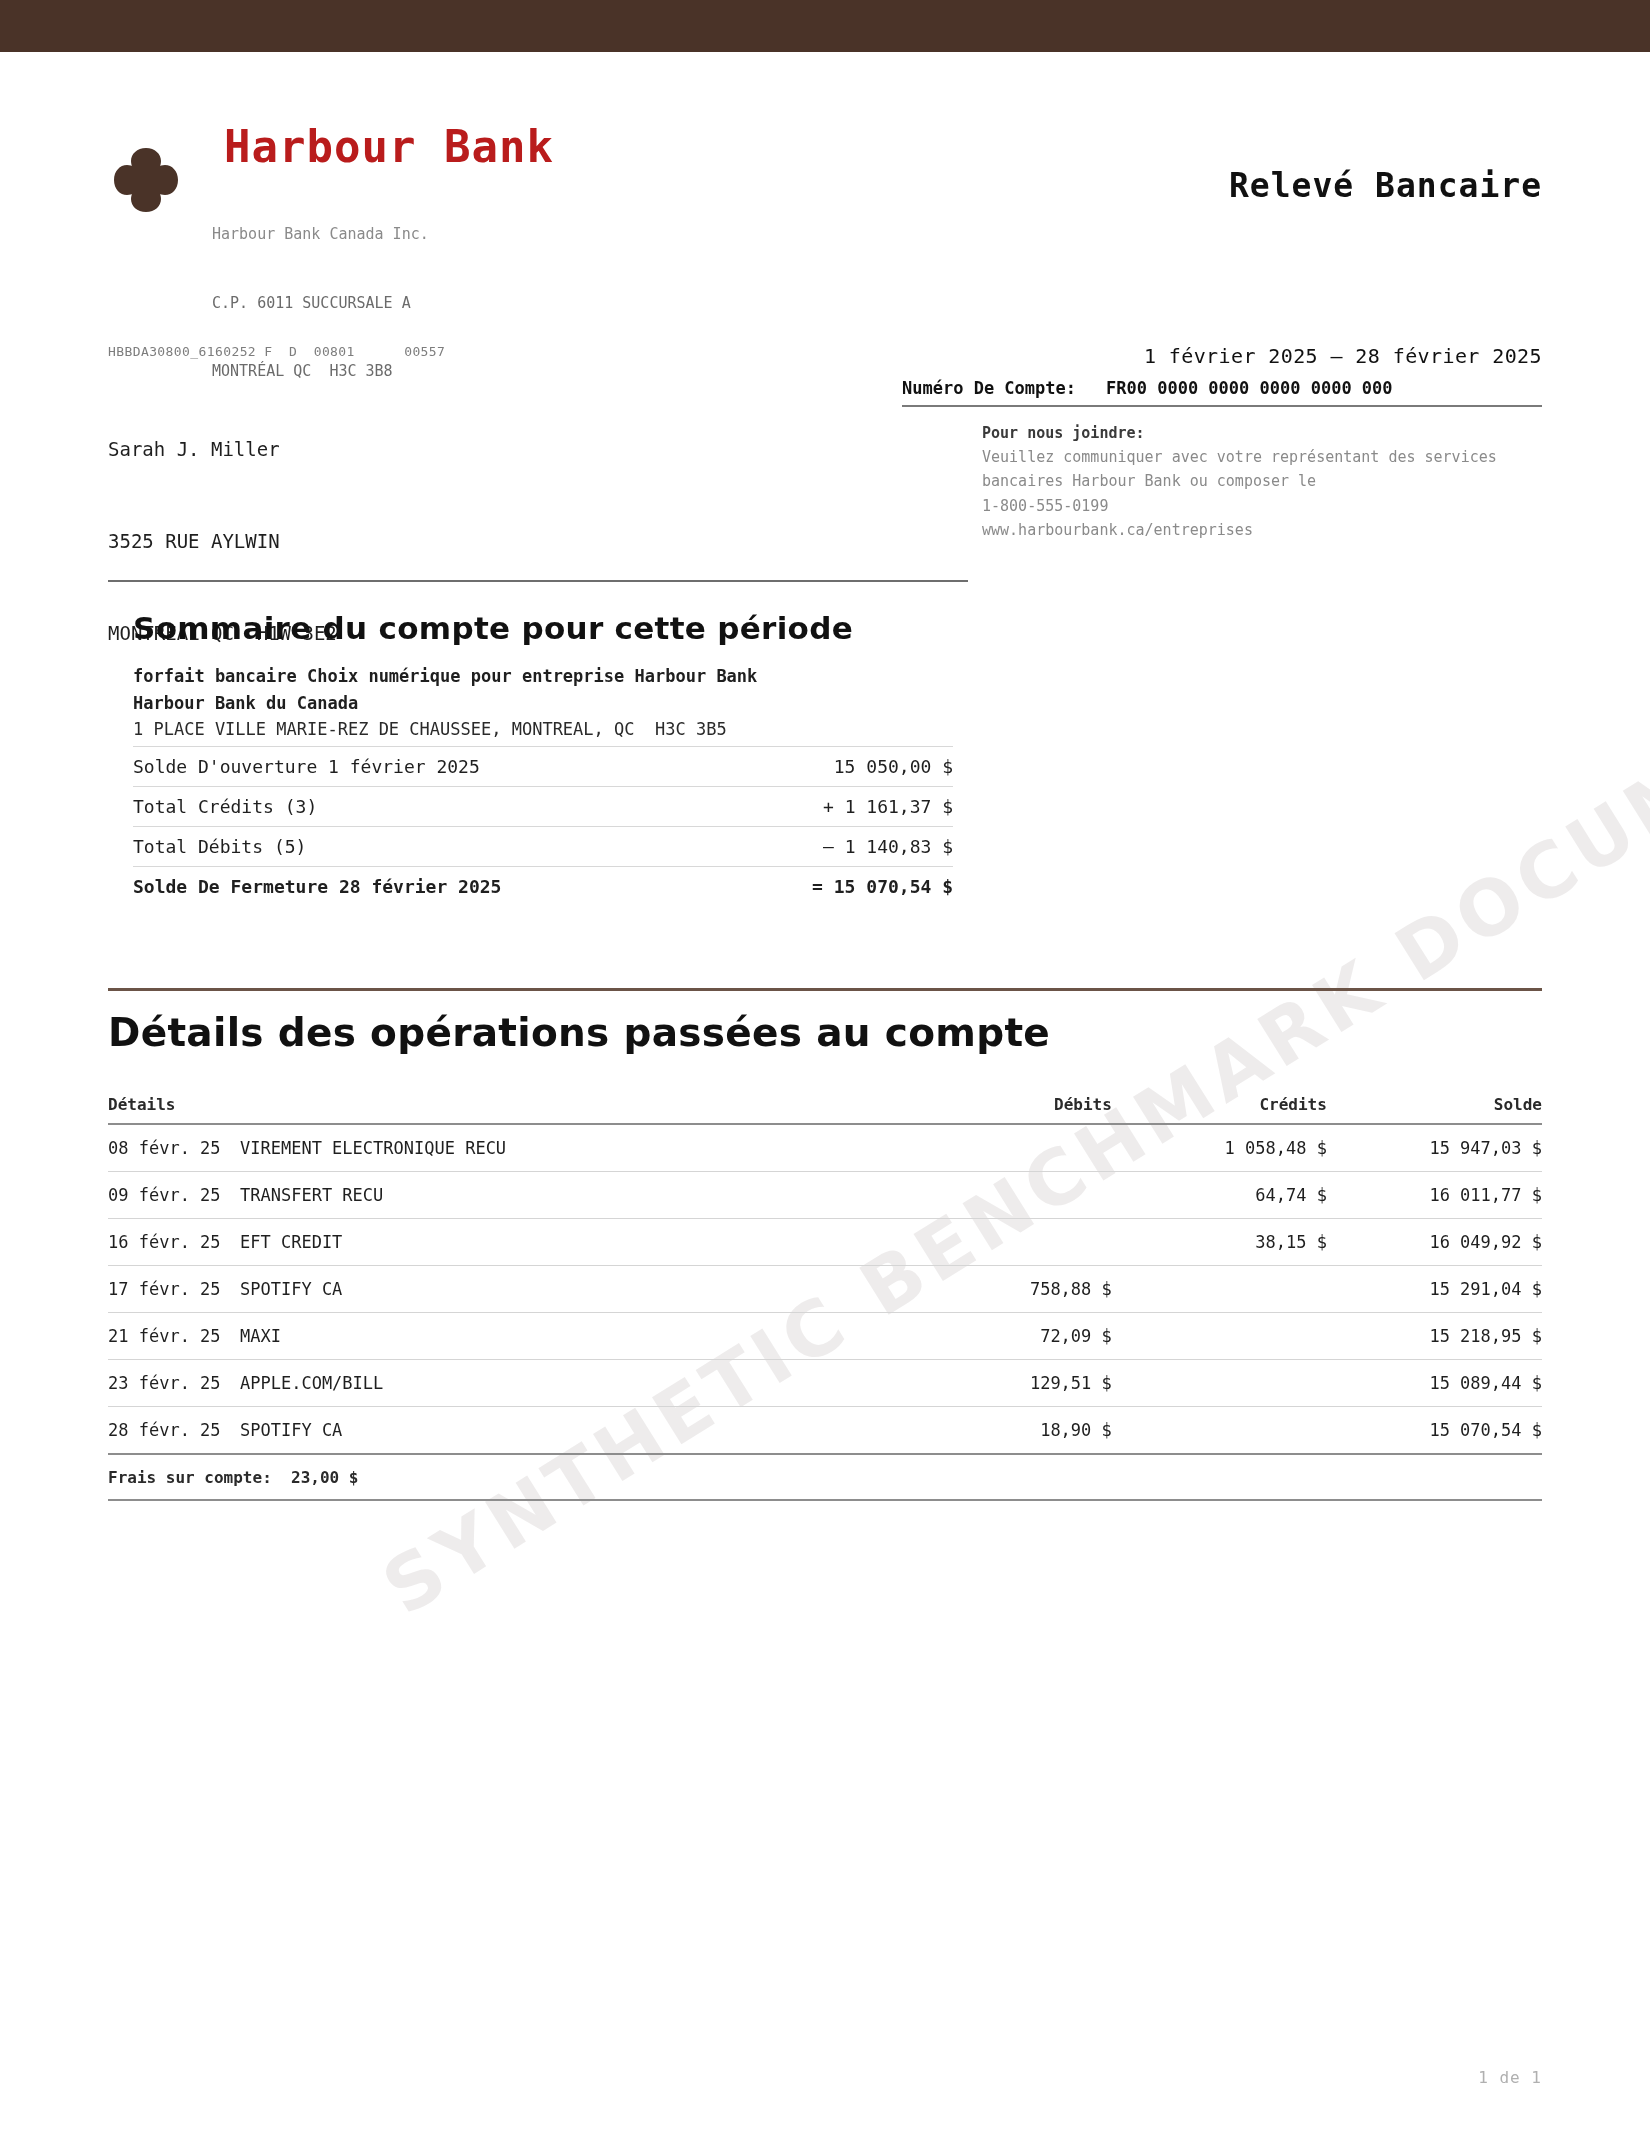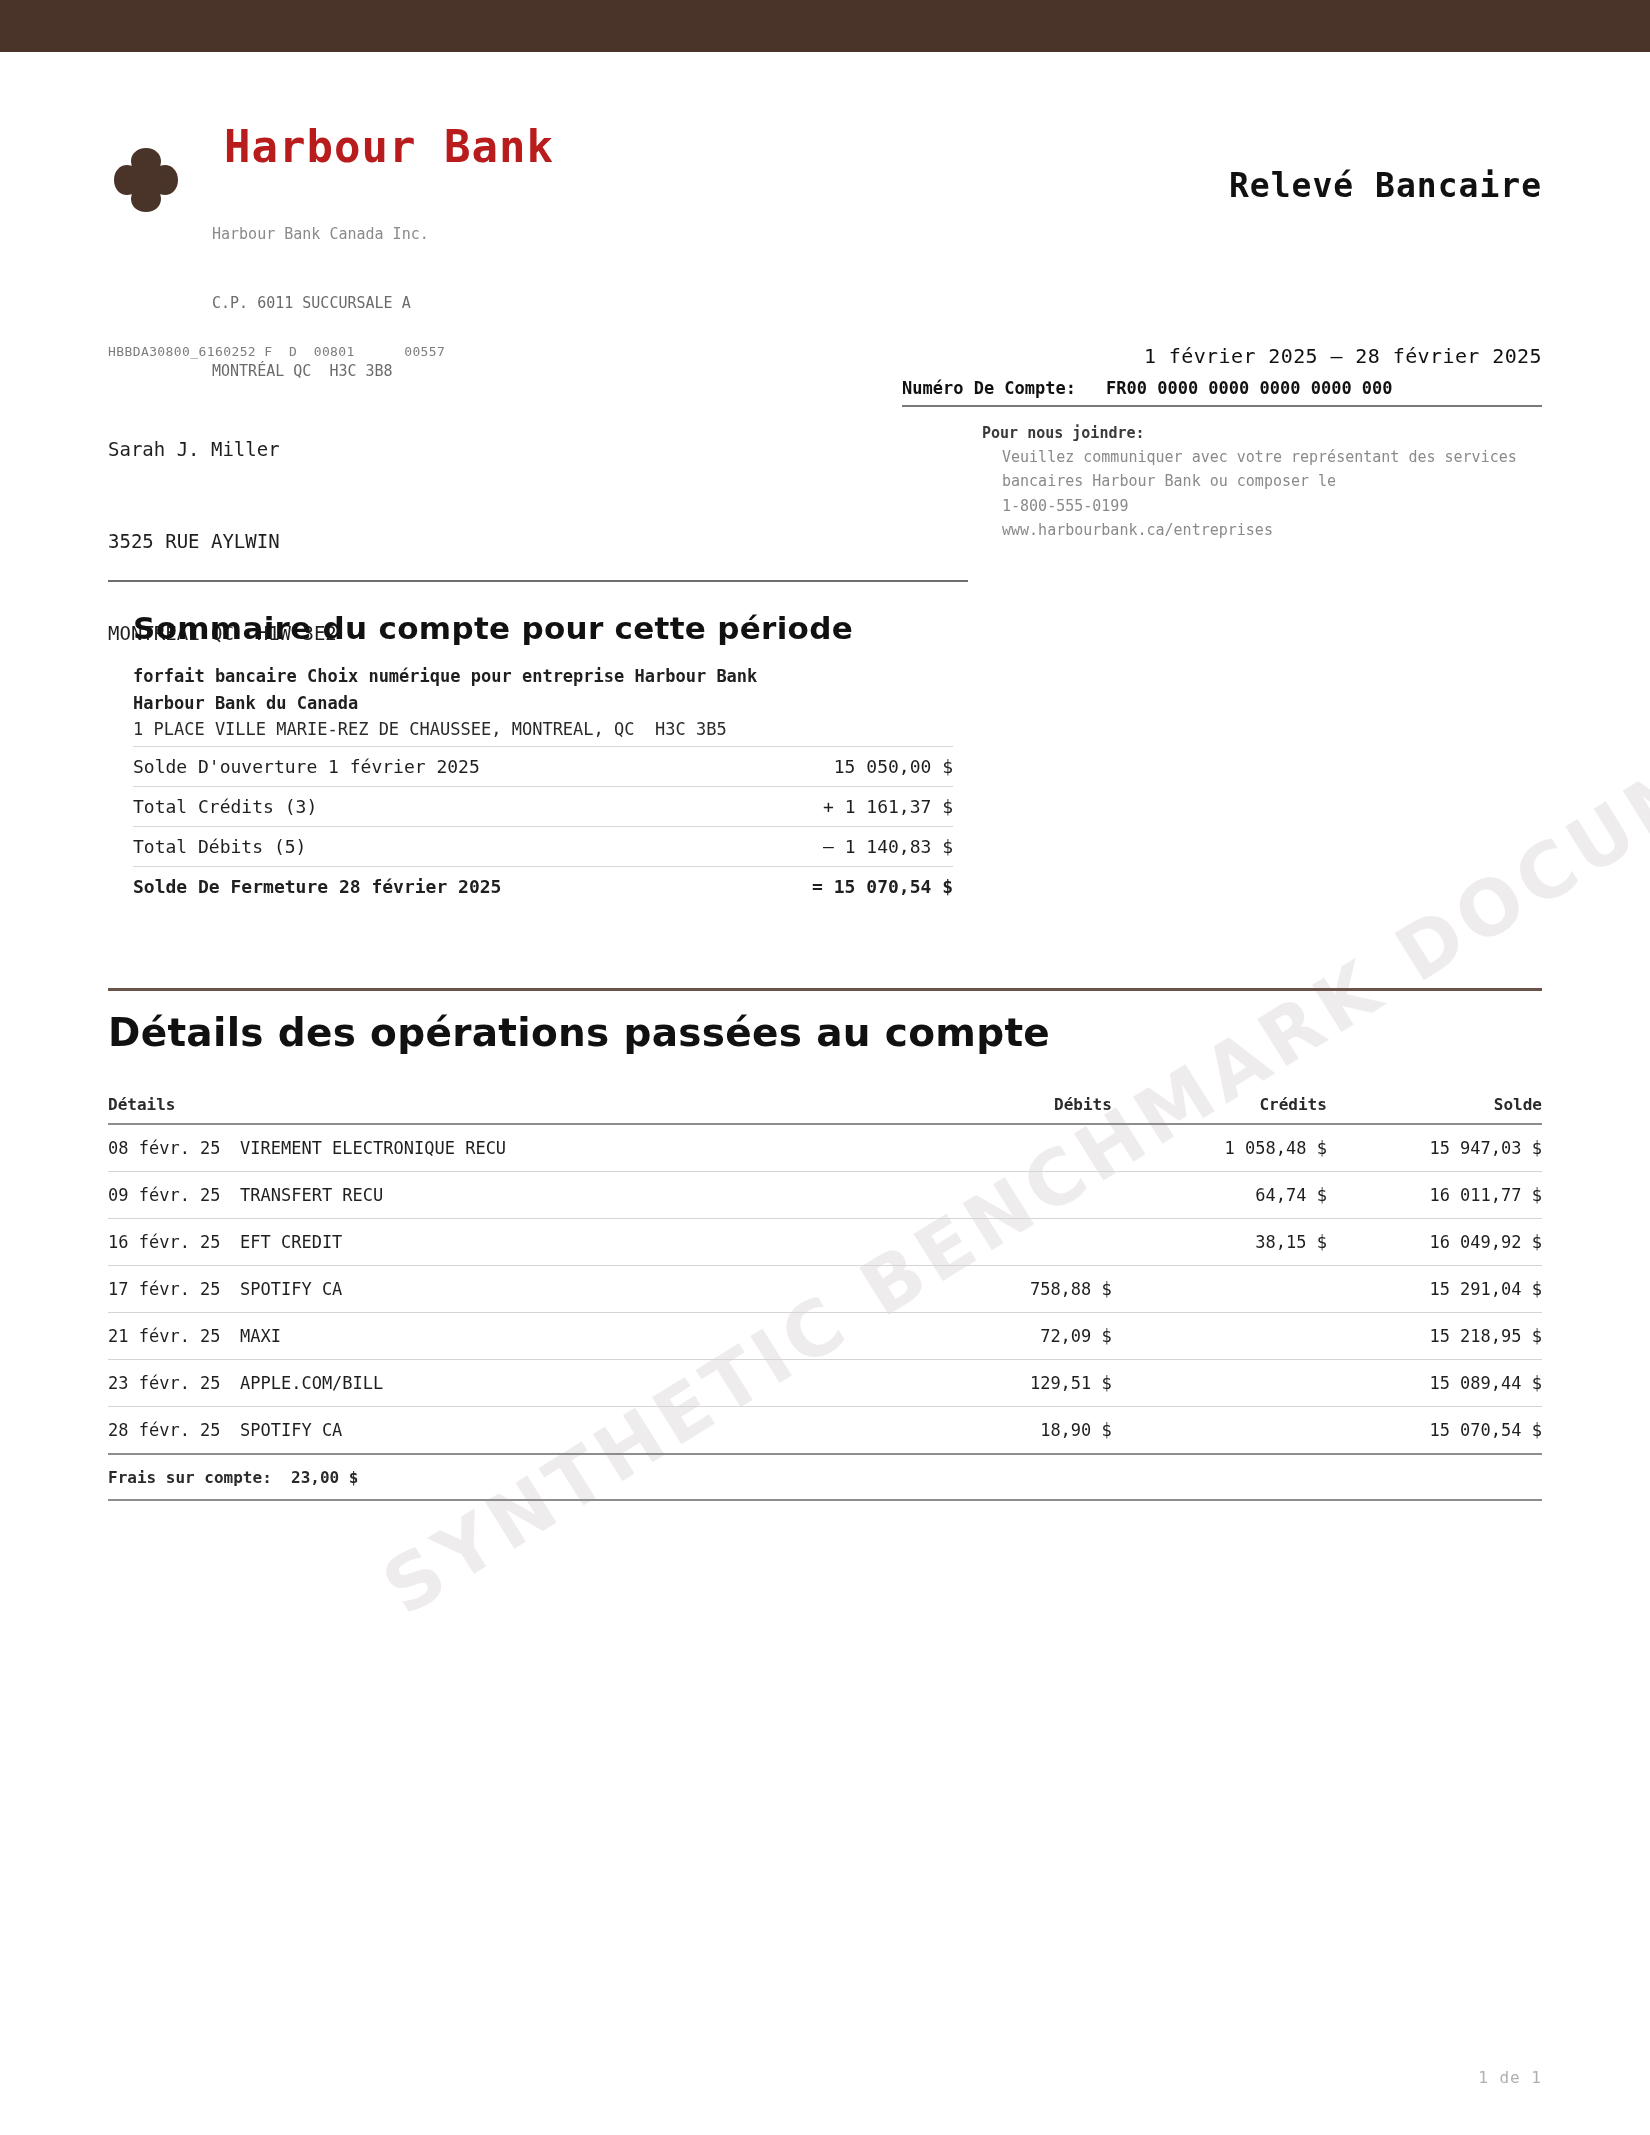--- a/index.html
+++ b/index.html
@@ -168,21 +168,20 @@
     font-size: 15px;
     font-weight: bold;
     color: #3a3a3a;
     margin-bottom: 3px;
     white-space: pre;
   }
   .contact-body {
     font-size: 15px;
     line-height: 1.62;
     color: #8a8a8a;
-    margin-left: 20px;
   }
   .contact-body div { white-space: pre-wrap; }
 
   
   .summary-rule {
     position: absolute;
     top: 528px;
     left: 108px;
     width: 860px;
     height: 2px;

